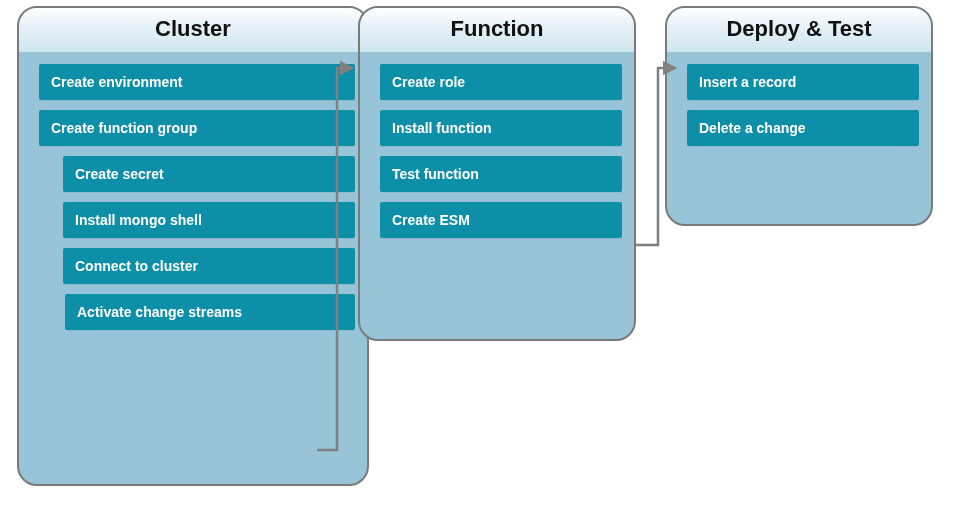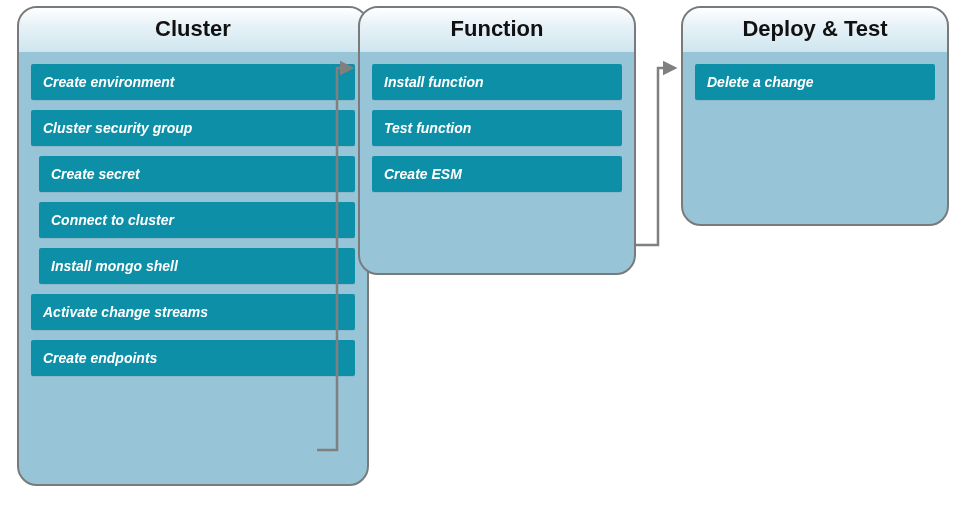--- a/index.html
+++ b/index.html
@@ -25,79 +25,79 @@
   }
   .panel-header {
     text-align: center;
     font-size: 22px;
     font-weight: 700;
     color: #111;
     padding: 8px 0 10px 0;
     background: linear-gradient(#ffffff 0%, #e9f3f8 35%, #cfe6ef 100%);
   }
   .panel-body {
-    padding: 2px 12px 14px 12px;
-    font-style: italic;
+    padding: 2px 12px 14px 20px;
   }
   .item {
     background: #0d8fa7;
     color: #fff;
     font-weight: 700;
     font-size: 14px;
     padding: 10px 12px;
     border-radius: 2px;
     margin-top: 10px;
     box-shadow: 0 1px 0 rgba(0,0,0,0.06);
   }
   .item.highlight {
     background: #f79a1a;
   }
-  .indent-1 { margin-left: 8px; }
-  .indent-2 { }
+  .indent-1 { margin-left: 24px; }
+  .indent-2 { margin-left: 26px; }
 
   
   svg.arrows {
     position: absolute;
     left: 0;
     top: 0;
     width: 965px;
     height: 505px;
     pointer-events: none;
   }
 </style>
 </head>
 <body>
 
 <div class="canvas">
 
   <div class="panel" style="left:17px; top:6px; width:352px; height:480px;">
     <div class="panel-header">Cluster</div>
     <div class="panel-body">
       <div class="item">Create environment</div>
-      <div class="item">Cluster security group</div>
+      <div class="item">Create function group</div>
       <div class="item indent-1">Create secret</div>
+      <div class="item indent-1">Install mongo shell</div>
       <div class="item indent-1">Connect to cluster</div>
-      <div class="item indent-1">Install mongo shell</div>
       <div class="item indent-2">Activate change streams</div>
-      <div class="item indent-2">Create endpoints</div>
     </div>
   </div>
 
-  <div class="panel" style="left:358px; top:6px; width:278px; height:269px;">
+  <div class="panel" style="left:358px; top:6px; width:278px; height:335px;">
     <div class="panel-header">Function</div>
     <div class="panel-body">
+      <div class="item">Create role</div>
       <div class="item">Install function</div>
       <div class="item">Test function</div>
       <div class="item">Create ESM</div>
     </div>
   </div>
 
-  <div class="panel" style="left:681px; top:6px; width:268px; height:220px;">
+  <div class="panel" style="left:665px; top:6px; width:268px; height:220px;">
     <div class="panel-header">Deploy &amp; Test</div>
     <div class="panel-body">
+      <div class="item">Insert a record</div>
       <div class="item">Delete a change</div>
     </div>
   </div>
 
   <svg class="arrows">
     <defs>
       <marker id="arrowhead" markerWidth="7" markerHeight="7" refX="5" refY="3" orient="auto">
         <polygon points="0 0, 6 3, 0 6" fill="#808080"></polygon>
       </marker>
     </defs>

